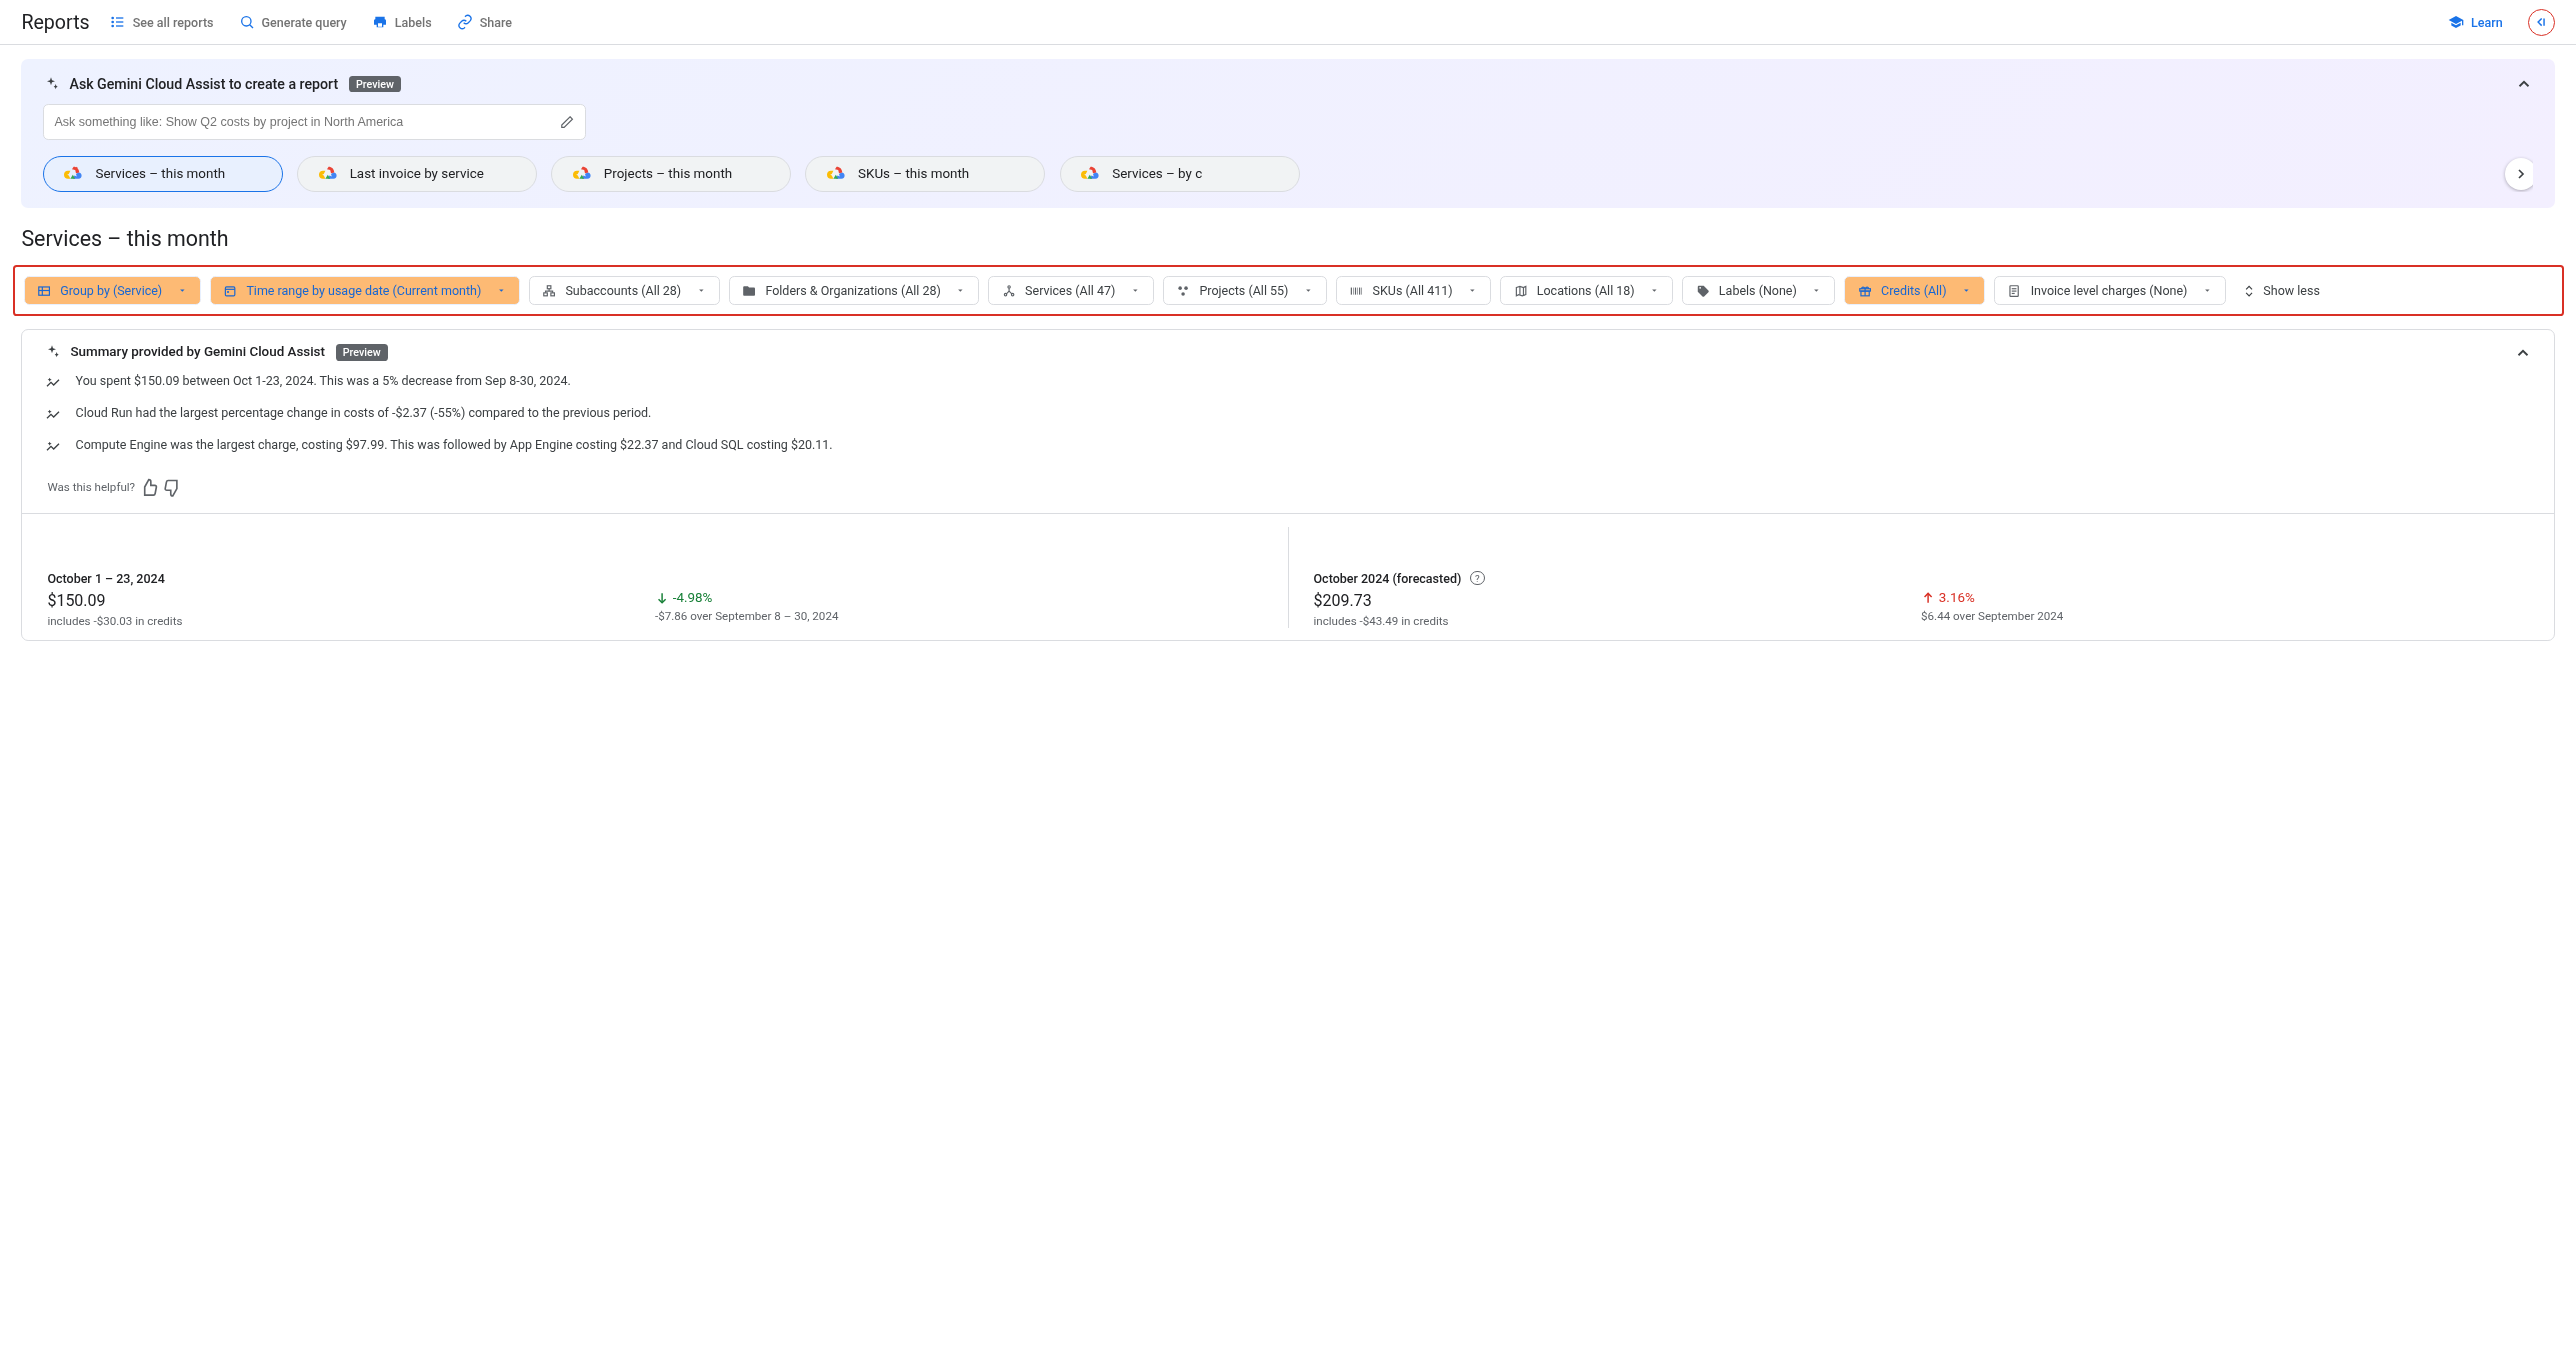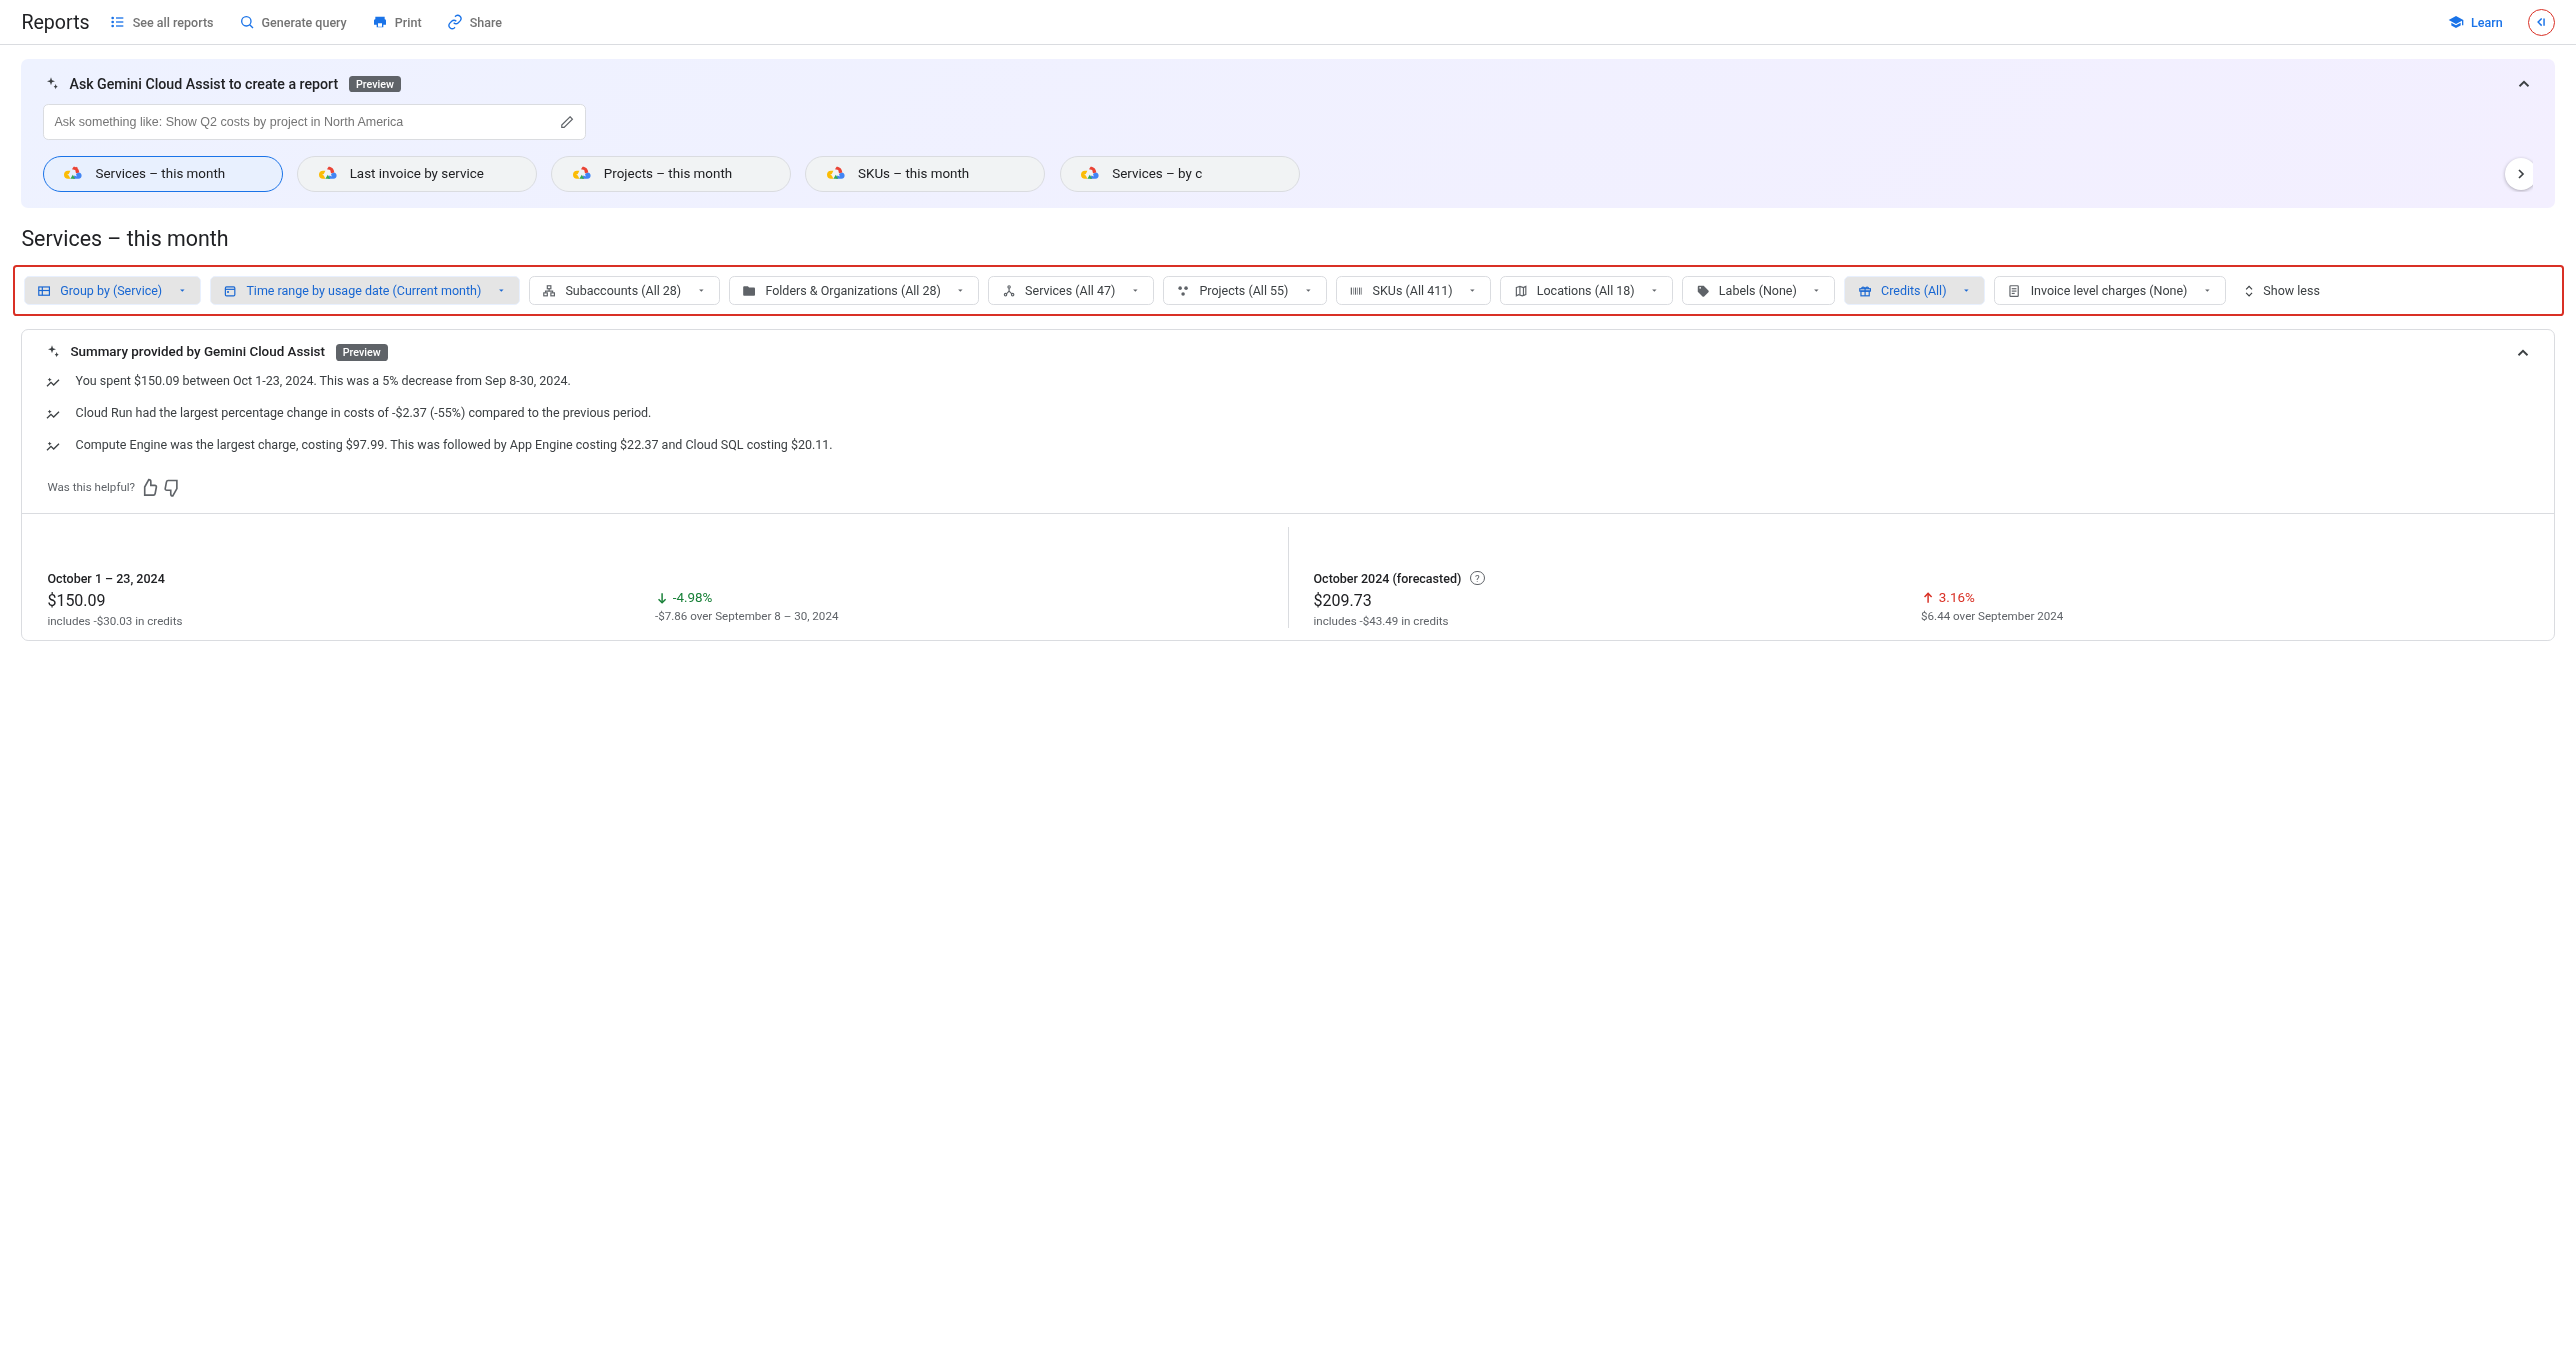--- a/index.html
+++ b/index.html
@@ -60,21 +60,21 @@
   
   
   .filter-bar {
     margin: 0 12.5px 12.5px; padding: 9px 9px; border: 2.7px solid #d93025; border-radius: 3.6px;
     display:flex; flex-wrap:wrap; gap: 9px; align-items:center;
   }
   .filter-chip {
     display:flex; align-items:center; gap:9px; padding: 6.2px 12.5px; border-radius:5.3px;
     border:0.9px solid #dadce0; background:#fff; font-size:12.5px; color:#3c4043; cursor:pointer;
   }
-  .filter-chip.primary { background:#e5e5e5; color:#1967d2; border-color:#e8f0fe; }
+  .filter-chip.primary { background:#fdba74; color:#1967d2; border-color:#e8f0fe; }
   .filter-chip .chev { margin-left:5.3px; color:#5f6368; }
   .filter-chip.primary .chev { color:#1967d2; }
   .show-less { display:flex; align-items:center; gap:7.1px; color:#3c4043; cursor:pointer; font-size:12.5px; margin-left: 7.1px; }
   
   
   .summary-card { margin: 0 21.4px; border:0.9px solid #dadce0; border-radius:7.1px; }
   .summary-head { display:flex; align-items:flex-start; gap:10.7px; padding: 14.2px 21.4px 10.7px; }
   .summary-title { font-size:13.4px; font-weight:500; color:#202124; }
   .summary-expand { margin-left:auto; cursor:pointer; color:#3c4043; }
   .insight-list { padding: 0 21.4px 3.6px 50px; }
@@ -125,21 +125,21 @@
       <svg class="ico" viewBox="0 0 24 24" fill="none" stroke="#1a73e8" stroke-width="2">
           <circle cx="11" cy="11" r="7"></circle>
           <line x1="16" y1="16" x2="21" y2="21"></line>
         </svg>
       <span>Generate query</span>
     </div>
     <div class="header-action">
       <svg class="ico" viewBox="0 0 24 24" fill="#1a73e8">
           <path d="M19 8H5c-1.1 0-2 .9-2 2v6h4v4h10v-4h4v-6c0-1.1-.9-2-2-2zm-4 11H9v-5h6v5zm4-11V4H5v4"></path>
         </svg>
-      <span>Print</span>
+      <span>Labels</span>
     </div>
     <div class="header-action">
       <svg class="ico" viewBox="0 0 24 24" fill="none" stroke="#1a73e8" stroke-width="2">
           <path d="M10 13a5 5 0 0 0 7 0l3-3a5 5 0 0 0-7-7l-1 1"></path>
           <path d="M14 11a5 5 0 0 0-7 0l-3 3a5 5 0 0 0 7 7l1-1"></path>
         </svg>
       <span>Share</span>
     </div>
   </div>
   <div class="header-spacer"></div>

